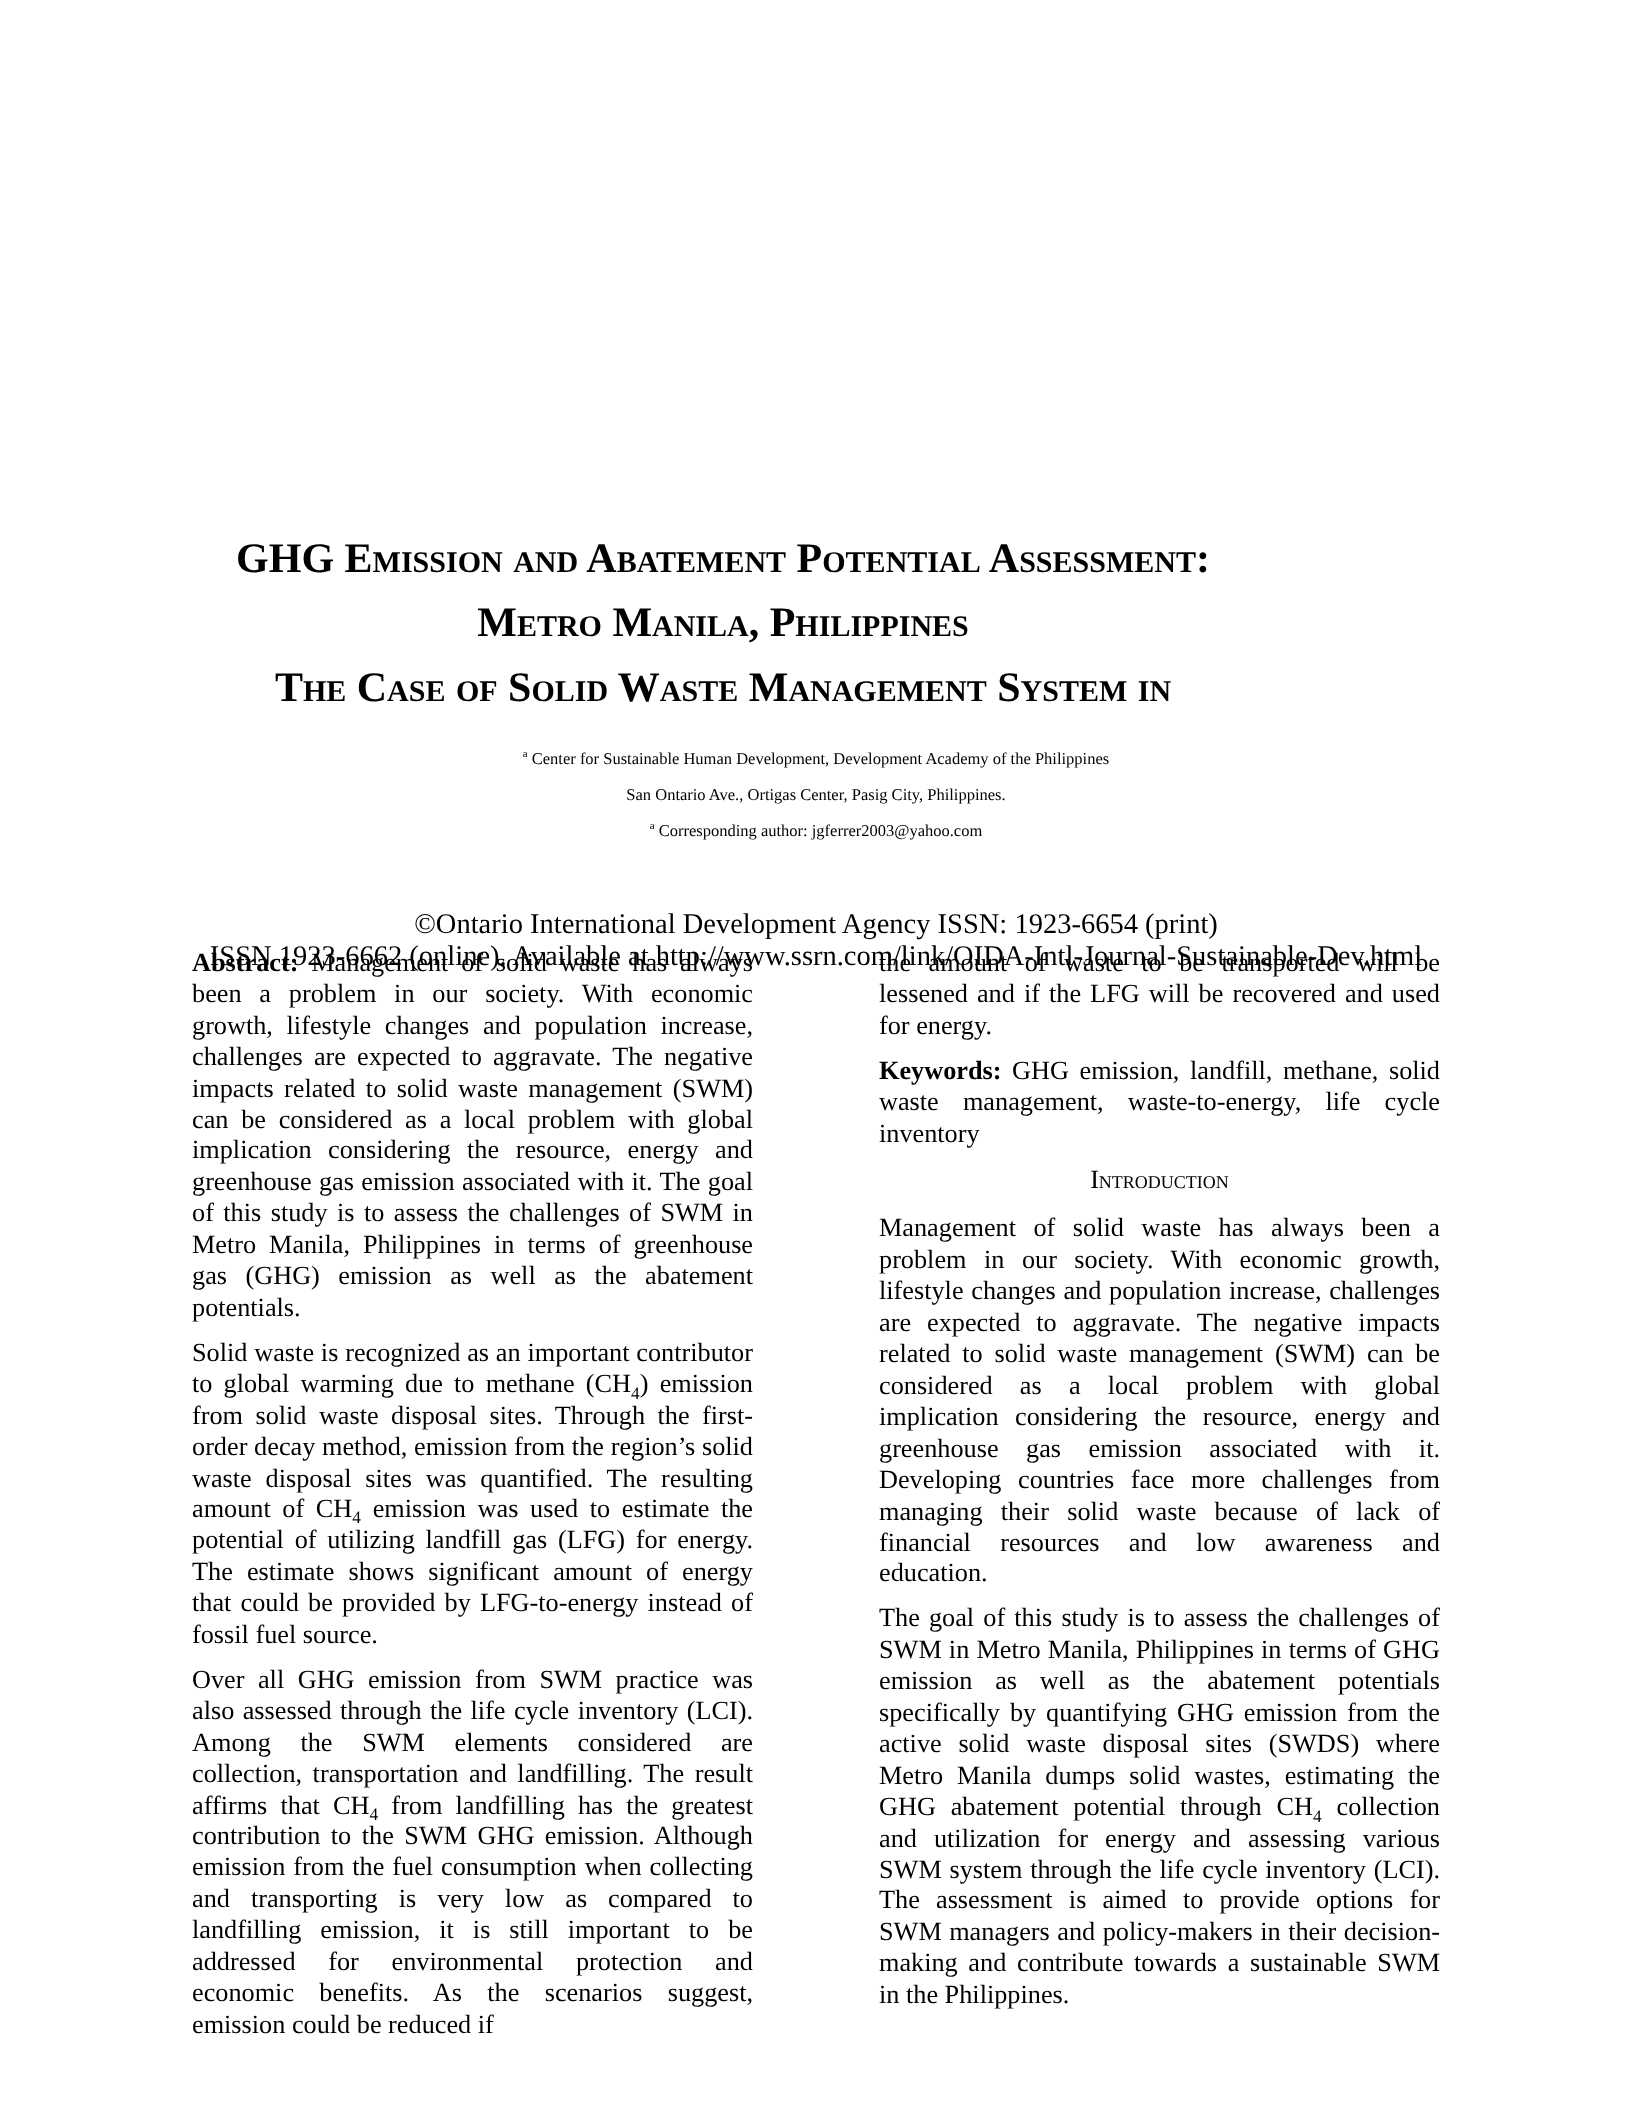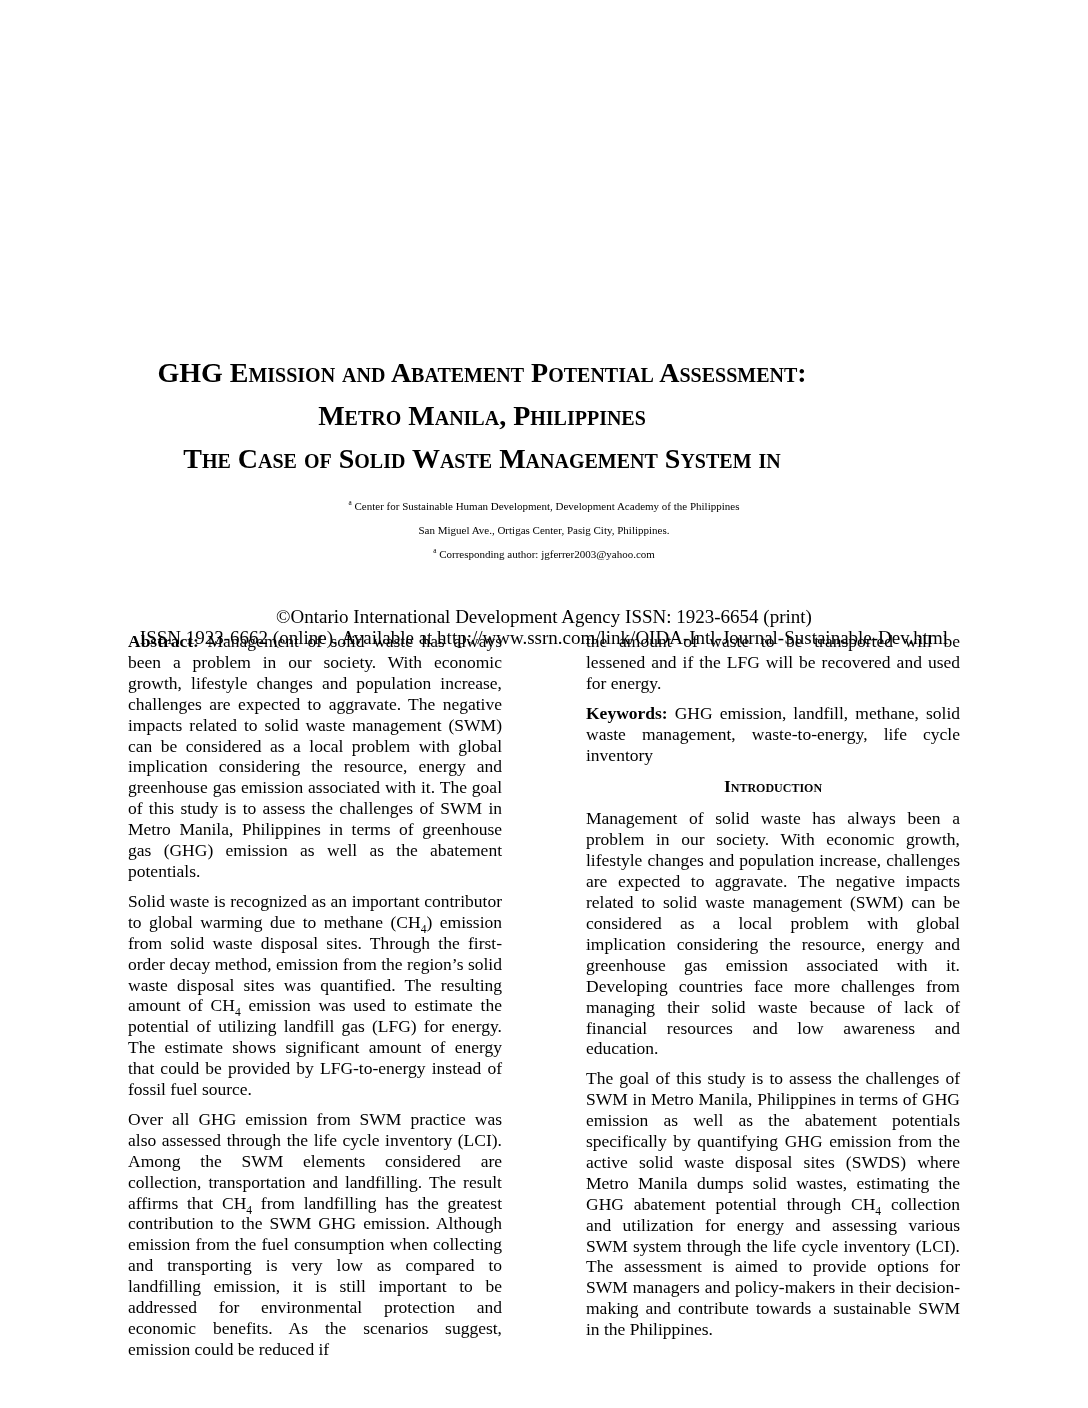--- a/index.html
+++ b/index.html
@@ -68,21 +68,21 @@
   .col {
     width: 386px;
     font-size: 17.5px;
     line-height: 20.9px;
     text-align: justify;
   }
   .col p { margin: 0 0 9px 0; }
   .section-heading {
     font-size: 17.5px;
     line-height: 21px;
-    font-weight: bold;
+    font-weight: normal;
     font-variant: small-caps;
     text-align: center;
     margin: 11px 0 11px 0;
   }
   .b { font-weight: bold; }
   sup { font-size: 66%; line-height: 0; }
   sub { font-size: 66%; line-height: 0; }
 </style>
 </head>
 <body>
@@ -91,21 +91,21 @@
 
   <h1 class="title-block">
     <span class="title-line">GHG Emission and Abatement Potential Assessment:</span>
     <span class="title-line">Metro Manila, Philippines</span>
     <span class="title-line">The Case of Solid Waste Management System in</span>
   </h1>
 
 
   <div class="affil-block">
     <div><sup>a</sup> <span>Center for Sustainable Human Development, Development Academy of the Philippines</span></div>
-    <div>San Miguel Ave., Ortigas Center, Pasig City, Philippines.</div>
+    <div>San Ontario Ave., Ortigas Center, Pasig City, Philippines.</div>
     <div><sup>a</sup> <span>Corresponding author: jgferrer2003@yahoo.com</span></div>
   </div>
 
   <div class="publisher-block">
     <div>©Ontario International Development Agency ISSN: 1923-6654 (print)</div>
     <div>ISSN 1923-6662 (online). Available at http://www.ssrn.com/link/OIDA-Intl-Journal-Sustainable-Dev.html</div>
   </div>
 
   <div class="columns">
     <section class="col">

